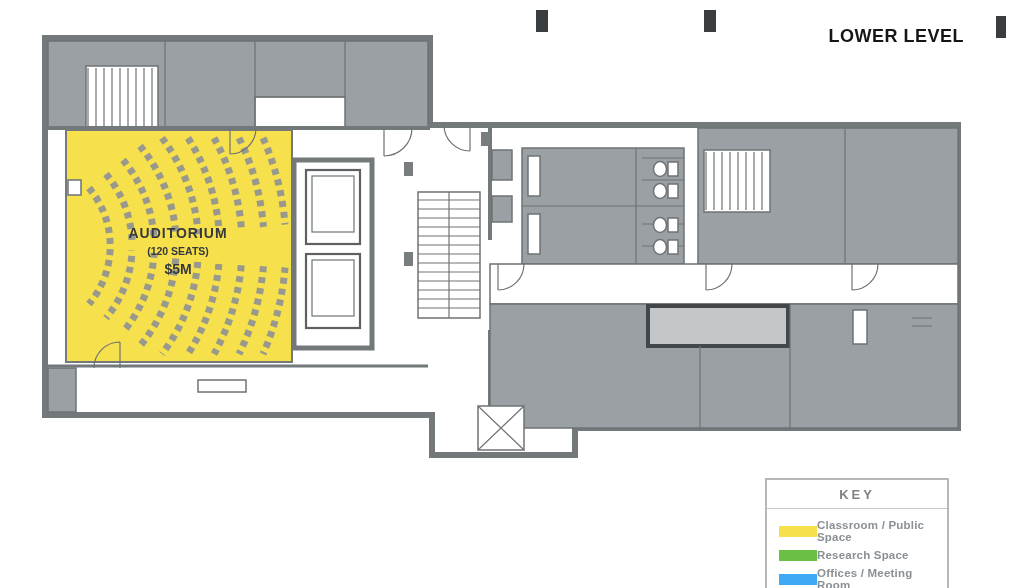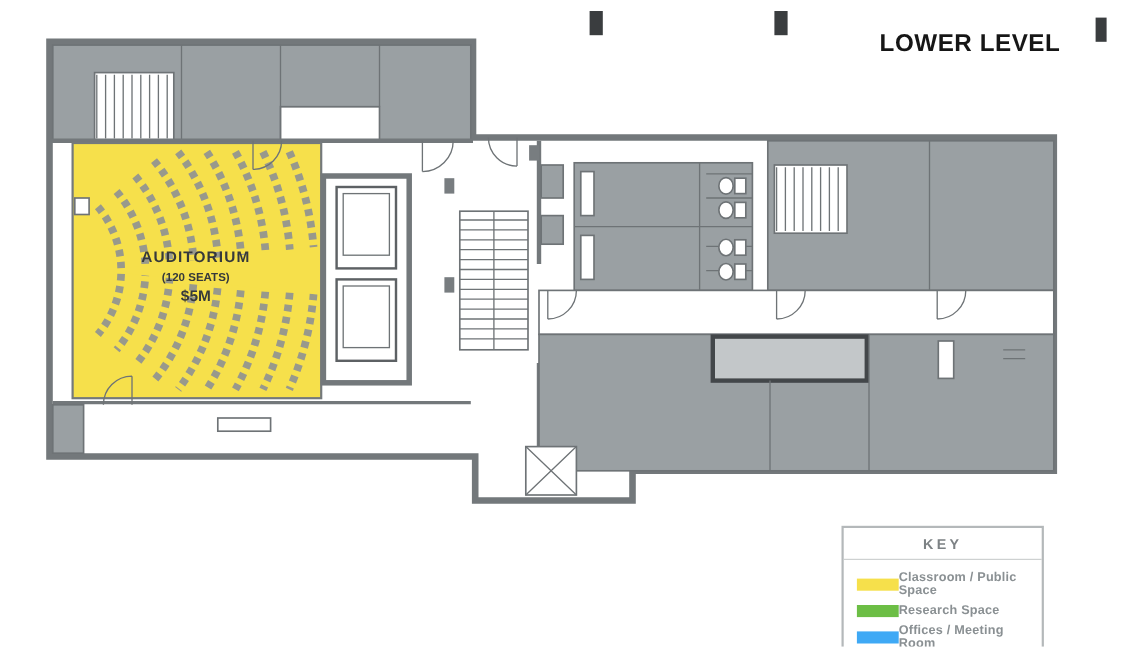--- a/index.html
+++ b/index.html
@@ -16,21 +16,21 @@
   .wall4{fill:none;stroke:#73787b;stroke-width:4;}
   .core{fill:#ffffff;stroke:#73787b;stroke-width:5;}
   .cab{fill:#ffffff;stroke:#5d6164;stroke-width:2.2;}
   .seatrow{fill:none;stroke:#8e9193;stroke-width:7;stroke-dasharray:6 5;opacity:.9;}
   .pool{fill:#c3c7c9;stroke:#43474a;stroke-width:4;}
   .colmark{fill:#787d80;}
   .shaft{fill:#3a3d3f;}
   .aud-text{fill:#36393b;font-weight:bold;text-anchor:middle;}
 
   
-  .page-title{position:absolute;top:26px;right:60px;font-size:22px;font-weight:800;
+  .page-title{position:absolute;top:26px;right:60px;font-size:18px;font-weight:800;
               letter-spacing:.5px;color:#161616;}
 
   
   .legend{position:absolute;left:765px;top:478px;width:184px;background:#ffffff;
           border:2px solid #b4b8ba;box-sizing:border-box;padding-bottom:8px;}
   .legend-title{text-align:center;font-size:13px;font-weight:bold;letter-spacing:3px;
                 color:#7d8285;padding:7px 0 6px 0;}
   .legend-divider{height:0;border-top:1px solid #c9cccd;margin:0 0 7px 0;}
   .legend-row{display:flex;align-items:center;gap:0;padding:3px 12px;}
   .swatch{display:inline-block;width:38px;height:11px;flex:0 0 38px;}

